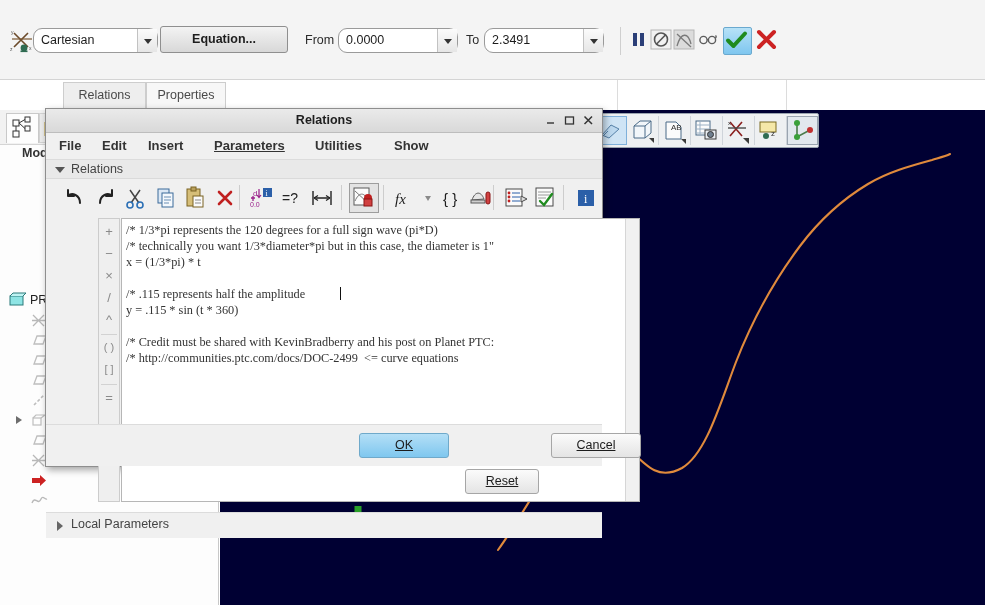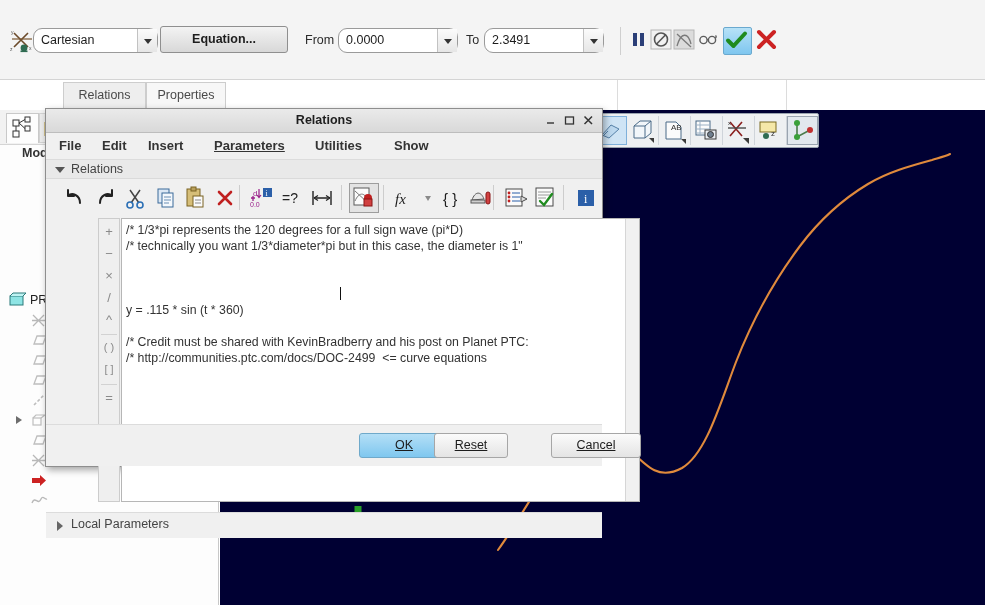--- a/index.html
+++ b/index.html
@@ -160,20 +160,21 @@
     background:#efefef;border:1px solid #cccccc;box-sizing:border-box;
   }
   .opbtn{position:absolute;left:0;width:20px;height:22px;text-align:center;
     font-size:13px;color:#8a8a8a;line-height:21px;}
   .opsep{position:absolute;left:2px;width:16px;height:1px;background:#d2d2d2;}
 
   .relations-box{
     position:absolute;left:75px;top:109px;width:519px;height:284px;
     background:#ffffff;border:1px solid #b6b6b6;box-sizing:border-box;
     overflow:hidden;
+    font-family:Liberation Serif, serif;
   }
   .rel-text{
     position:absolute;left:4px;top:4px;width:500px;
     font-size:12.3px;color:#333;line-height:16px;white-space:pre;
   }
   .caret-bar{position:absolute;width:1px;height:13px;background:#111;}
   .scroll-v{position:absolute;right:0;top:0;width:14px;height:282px;background:#f1f1f1;
     border-left:1px solid #d6d6d6;box-sizing:border-box;}
 
   .localparams{position:absolute;left:0;top:403px;width:100%;height:26px;
@@ -182,21 +183,21 @@
     border-top:5px solid transparent;border-bottom:5px solid transparent;
     border-left:6px solid #666;}
   .localparams .s{position:absolute;left:25px;top:4px;font-size:12.5px;color:#444;}
 
   .dlg-footer{position:absolute;left:0;bottom:0;width:100%;height:42px;
     background:#f0f0f0;border-top:1px solid #dcdcdc;box-sizing:border-box;}
   .fbtn{position:absolute;top:8px;height:25px;box-sizing:border-box;
     border:1px solid #a6a6a6;border-radius:3px;text-align:center;line-height:23px;
     font-size:12.5px;color:#1c1c1c;background:linear-gradient(#fbfbfb,#e4e4e4);text-decoration:underline;}
   #btn-ok{left:313px;width:90px;background:linear-gradient(#b4dff6,#7fc7ef);border-color:#6fa9ca;}
-  #btn-reset{left:388px;width:74px;}
+  #btn-reset{left:419px;width:74px;margin-top:36px;}
   #btn-cancel{left:505px;width:90px;}
 </style>
 </head>
 <body>
 
 <div class="app">
 
   <div class="topbar">
     <div class="cmdrow">
 
@@ -664,21 +665,23 @@
       <span class="opsep" style="top:115px;"></span>
       <span class="opbtn" style="top:118px;font-size:11px;">( )</span>
       <span class="opbtn" style="top:140px;font-size:11px;">[ ]</span>
       <span class="opsep" style="top:165px;"></span>
       <span class="opbtn" style="top:168px;">=</span>
     </div>
 
     <div class="relations-box">
       <div class="rel-text" style="top:3px;">/* 1/3*pi represents the 120 degrees for a full sign wave (pi*D)</div>
       <div class="rel-text" style="top:19px;">/* technically you want 1/3*diameter*pi but in this case, the diameter is 1"</div>
+      <div class="rel-text" style="top:35px;">x = (1/3*pi) * t</div>
       <div class="rel-text" style="top:51px;"></div>
+      <div class="rel-text" style="top:67px;">/* .115 represents half the amplitude</div>
       <div class="caret-bar" style="left:218px;top:68px;"></div>
       <div class="rel-text" style="top:83px;">y = .115 * sin (t * 360)</div>
       <div class="rel-text" style="top:99px;"></div>
       <div class="rel-text" style="top:115px;">/* Credit must be shared with KevinBradberry and his post on Planet PTC:</div>
       <div class="rel-text" style="top:131px;">/* http://communities.ptc.com/docs/DOC-2499  &lt;= curve equations</div>
       <div class="scroll-v"></div>
     </div>
 
     <div class="localparams">
       <span class="caret"></span>

